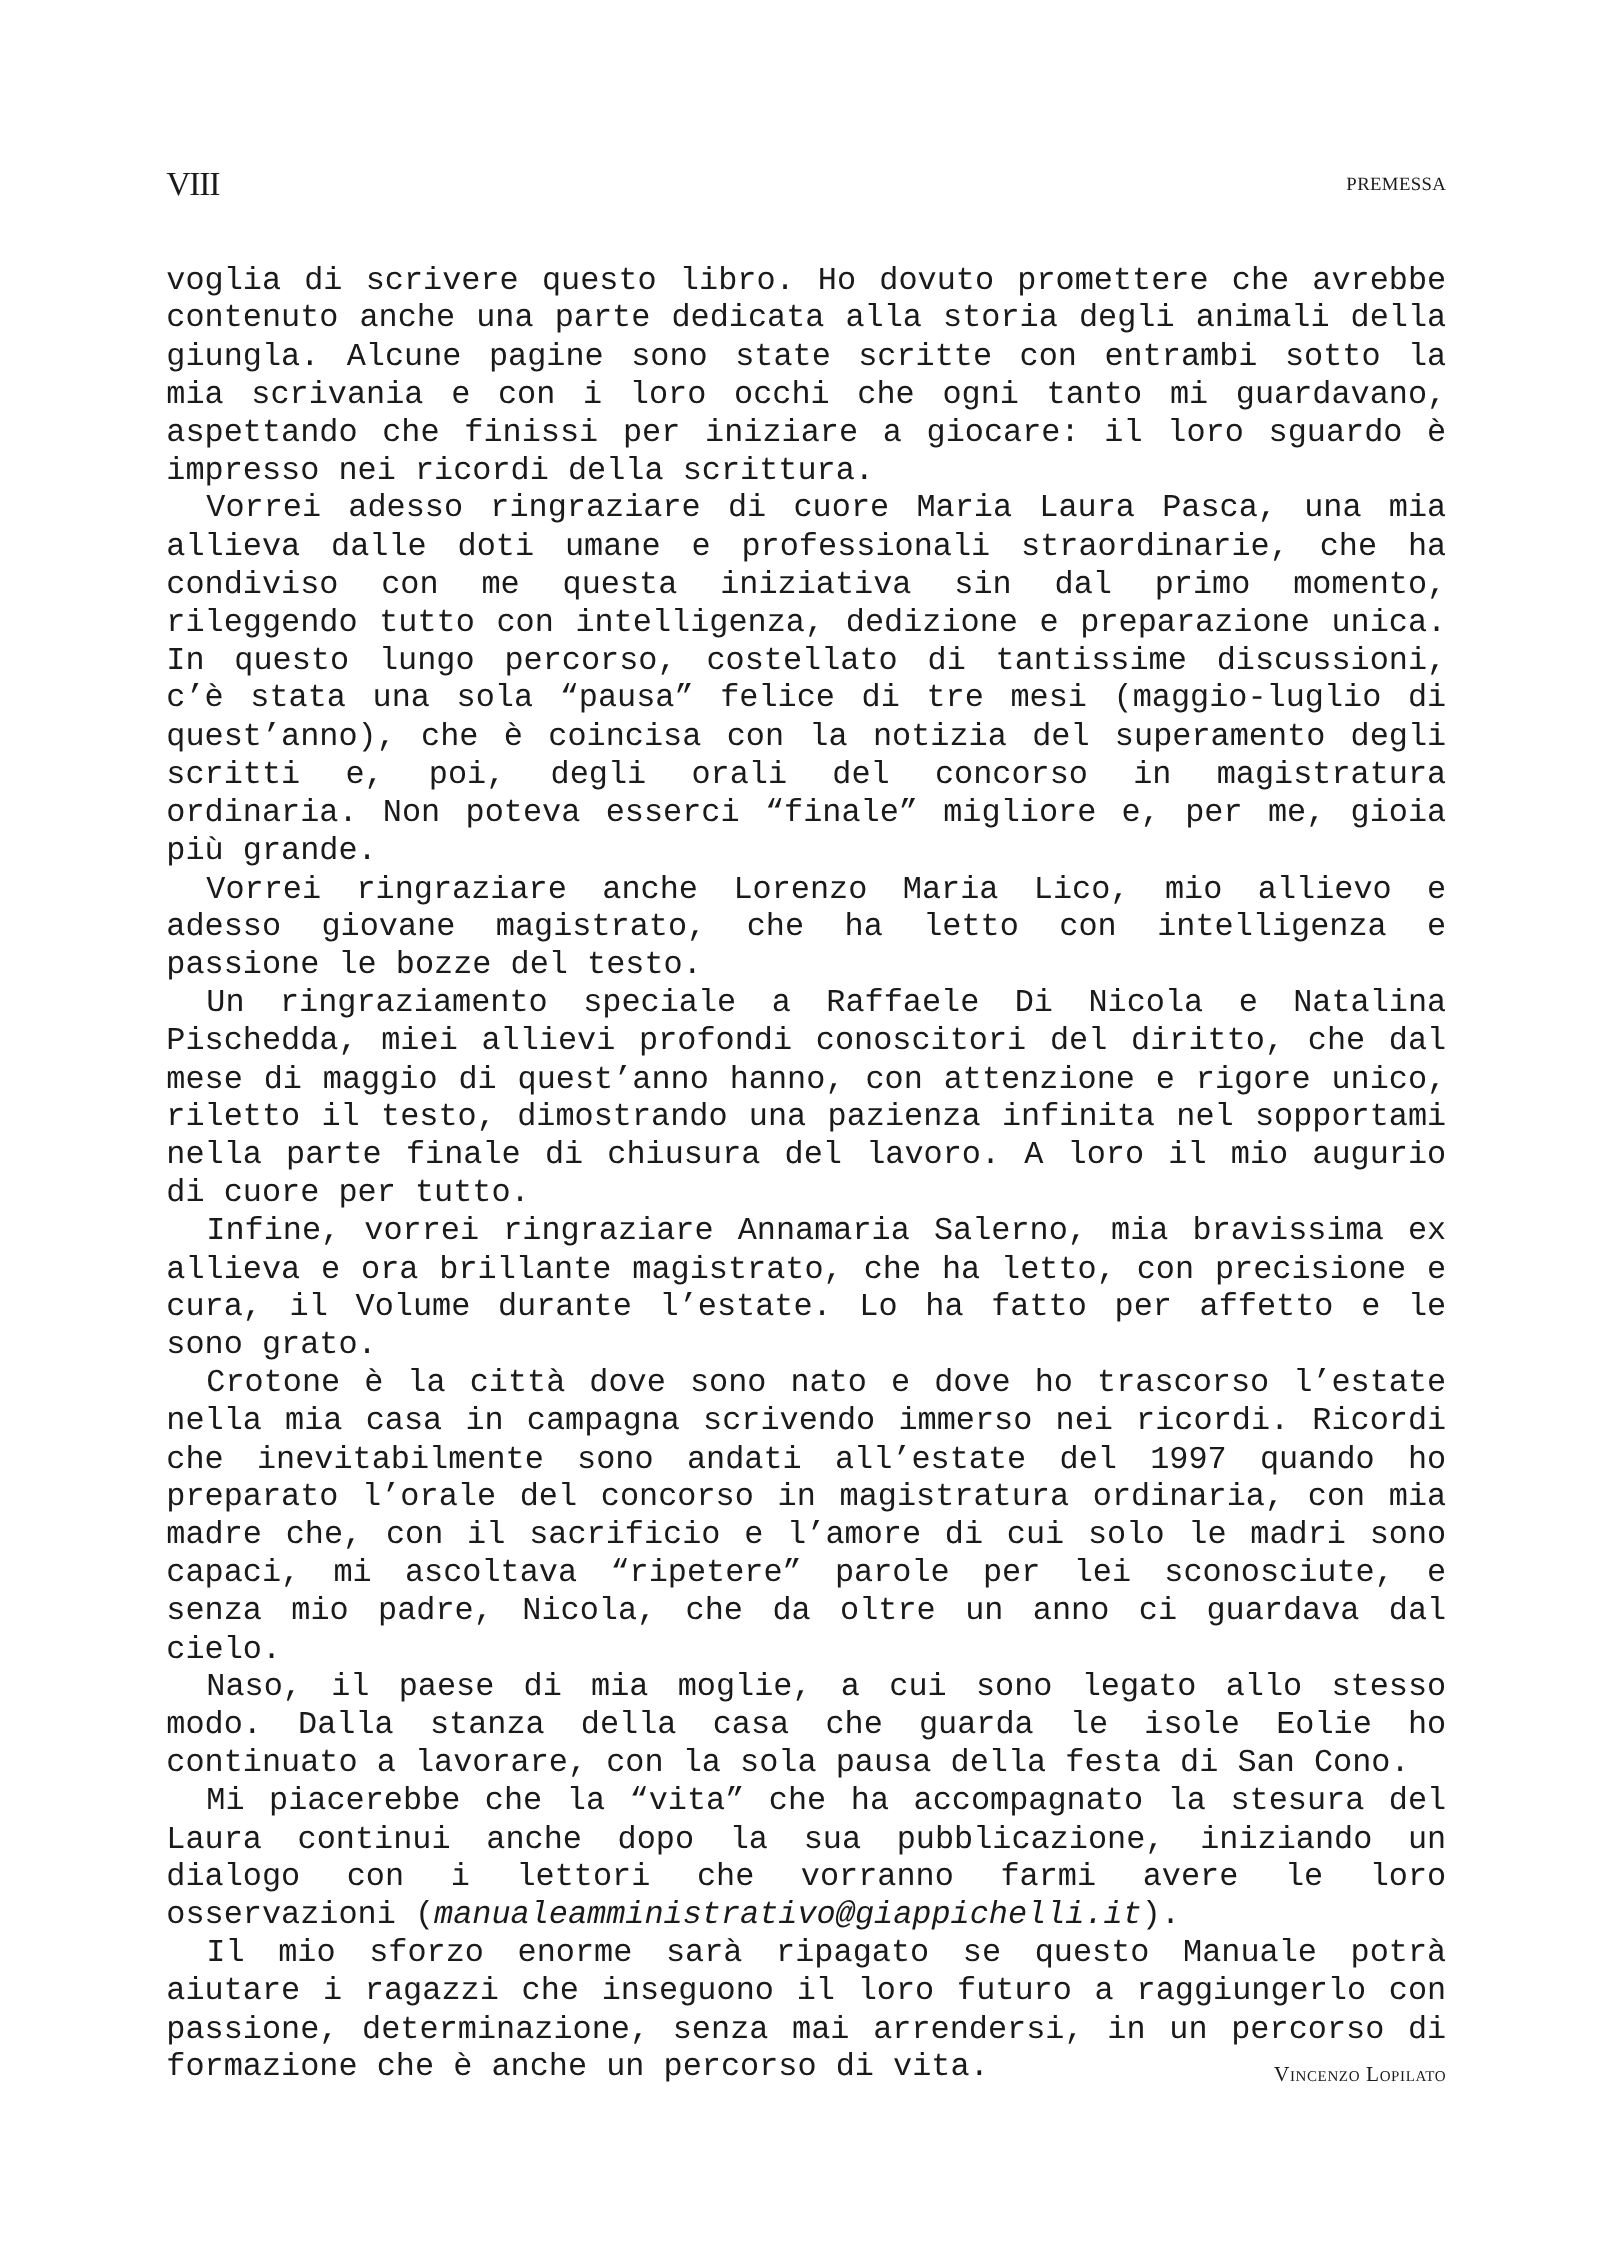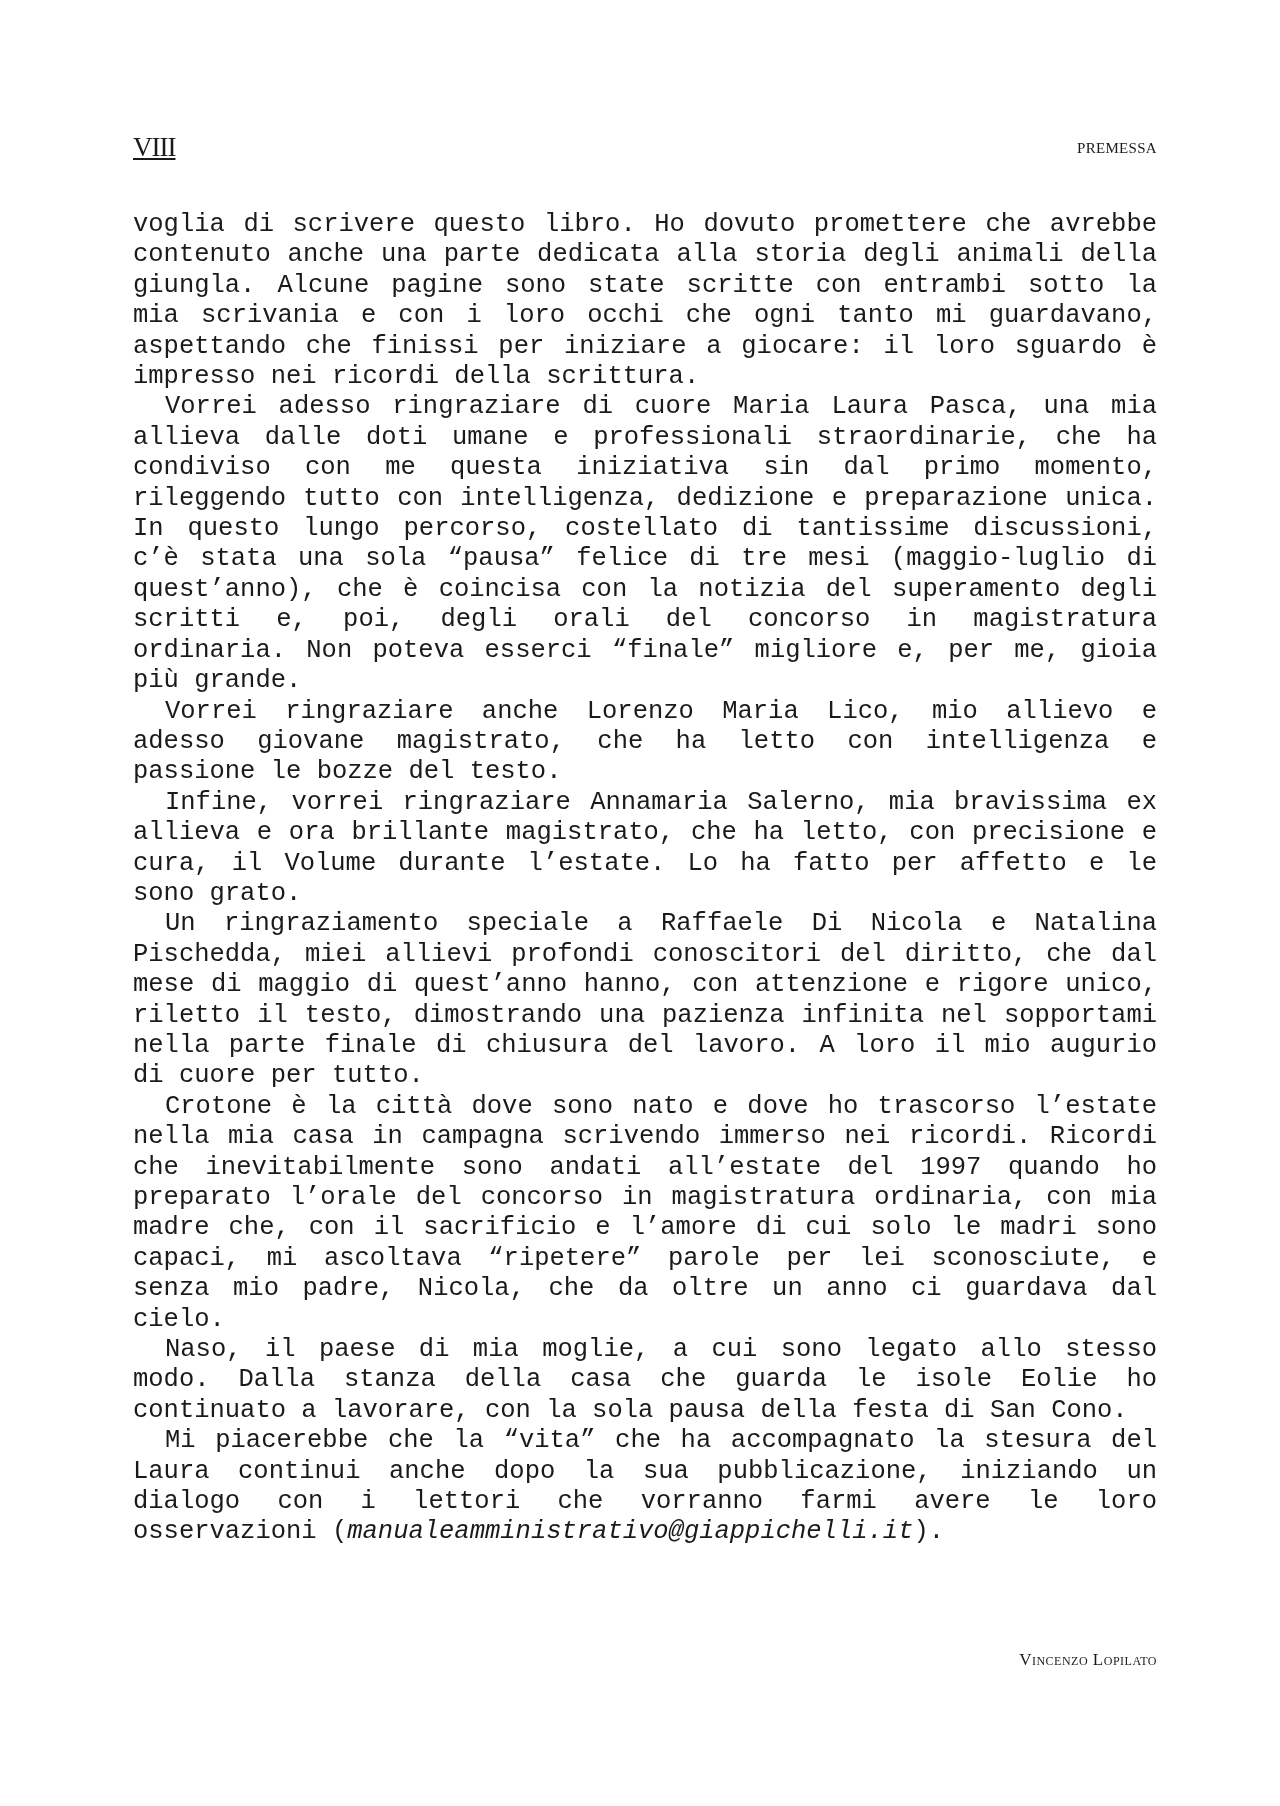--- a/index.html
+++ b/index.html
@@ -6,21 +6,21 @@
   body {
     width: 1280px; height: 1806px; position: relative; overflow: hidden;
     font-family: "Liberation Serif", "DejaVu Serif", serif;
     color: #1a1a1a;
   }
   .header {
     position: absolute; top: 132px; left: 133px; width: 1024px; height: 36px;
   }
   .folio {
     position: absolute; left: 0; top: 0;
-    font-size: 27px; letter-spacing: -1px; text-decoration: underline;
+    font-size: 27px; letter-spacing: -1px;
   }
   .running-head {
     position: absolute; right: 0; top: 8px;
     font-size: 15px; letter-spacing: 0.3px;
   }
   .body-text {
     position: absolute; top: 210px; left: 133px; width: 1024px;
     font-size: 25.5px; line-height: 30.4px;
     text-align: justify; hyphens: manual;
   }
@@ -37,20 +37,21 @@
 
 <div class="header">
   <span class="folio">VIII</span>
   <span class="running-head">PREMESSA</span>
 </div>
 
 <div class="body-text">
   <p class="cont">voglia di scrivere questo libro. Ho dovuto promettere che avrebbe contenuto anche una parte dedicata alla storia degli animali della giungla. Alcune pagine sono state scritte con entrambi sotto la mia scrivania e con i loro occhi che ogni tanto mi guardavano, aspettando che finissi per iniziare a giocare: il loro sguardo è impresso nei ricordi della scrittura.</p>
   <p>Vorrei adesso ringraziare di cuore Maria Laura Pasca, una mia allieva dalle doti umane e professionali straordinarie, che ha condiviso con me questa iniziativa sin dal primo momento, rileggendo tutto con intelligenza, dedizione e preparazione unica. In questo lungo percorso, costellato di tantissime discussioni, c’è stata una sola “pausa” felice di tre mesi (maggio-luglio di quest’anno), che è coincisa con la notizia del superamento degli scritti e, poi, degli orali del concorso in magistratura ordinaria. Non poteva esserci “finale” migliore e, per me, gioia più grande.</p>
   <p>Vorrei ringraziare anche Lorenzo Maria Lico, mio allievo e adesso giovane magistrato, che ha letto con intelligenza e passione le bozze del testo.</p>
+  <p>Un ringraziamento speciale a Raffaele Di Nicola e Natalina Pischedda, miei allievi profondi conoscitori del diritto, che dal mese di maggio di quest’anno hanno, con attenzione e rigore unico, riletto il testo, dimostrando una pazienza infinita nel sopportami nella parte finale di chiusura del lavoro. A loro il mio augurio di cuore per tutto.</p>
   <p>Infine, vorrei ringraziare Annamaria Salerno, mia bravissima ex allieva e ora brillante magistrato, che ha letto, con precisione e cura, il Volume durante l’estate. Lo ha fatto per affetto e le sono grato.</p>
-  <p>Un ringraziamento speciale a Raffaele Di Nicola e Natalina Pischedda, miei allievi profondi conoscitori del diritto, che dal mese di maggio di quest’anno hanno, con attenzione e rigore unico, riletto il testo, dimostrando una pazienza infinita nel sopportami nella parte finale di chiusura del lavoro. A loro il mio augurio di cuore per tutto.</p>
   <p>Crotone è la città dove sono nato e dove ho trascorso l’estate nella mia casa in campagna scrivendo immerso nei ricordi. Ricordi che inevitabilmente sono andati all’estate del 1997 quando ho preparato l’orale del concorso in magistratura ordinaria, con mia madre che, con il sacrificio e l’amore di cui solo le madri sono capaci, mi ascoltava “ripetere” parole per lei sconosciute, e senza mio padre, Nicola, che da oltre un anno ci guardava dal cielo.</p>
   <p>Naso, il paese di mia moglie, a cui sono legato allo stesso modo. Dalla stanza della casa che guarda le isole Eolie ho continuato a lavorare, con la sola pausa della festa di San Cono.</p>
   <p><span>Mi piacerebbe che la “vita” che ha accompagnato la stesura del Laura continui anche dopo la sua pubblicazione, iniziando un dialogo con i lettori che vorranno farmi avere le loro osservazioni (</span><em>manualeamministrativo@giappichelli.it</em><span>).</span></p>
+  <p>Il mio sforzo enorme sarà ripagato se questo Manuale potrà aiutare i ragazzi che inseguono il loro futuro a raggiungerlo con passione, determinazione, senza mai arrendersi, in un percorso di formazione che è anche un percorso di vita.</p>
 </div>
 
 <div class="signature">Vincenzo Lopilato</div>
 
 </body></html>

